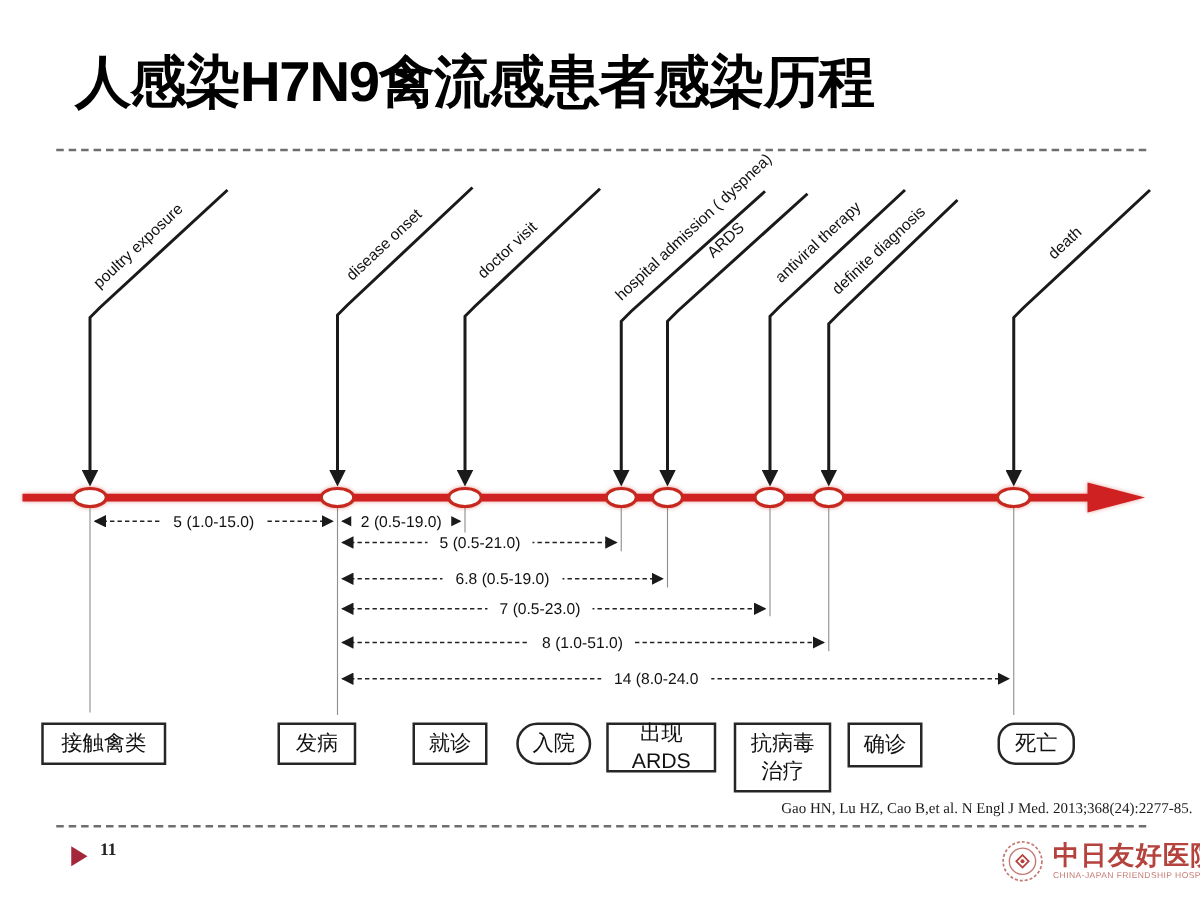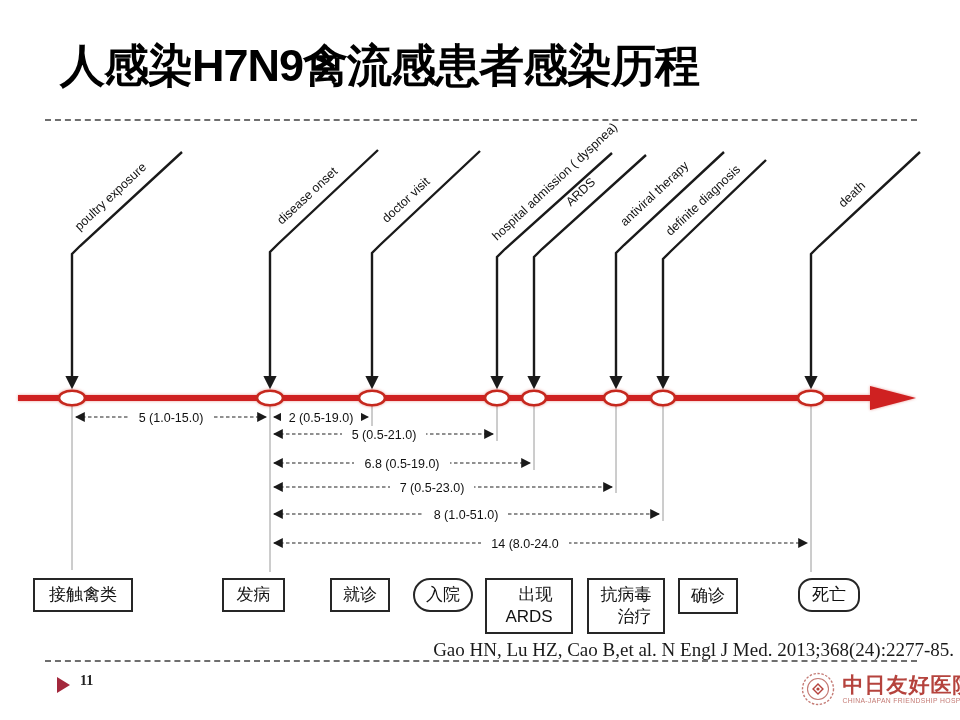--- a/index.html
+++ b/index.html
@@ -12,26 +12,26 @@
   .title{
     position:absolute;left:60px;top:36px;width:860px;
     font-size:45px;font-weight:800;color:#000;letter-spacing:-1px;white-space:nowrap;
   }
   .sep{position:absolute;left:45px;width:872px;border-top:2px dashed #6e6e6e;height:0;}
   .sep-top{top:119px;}
   .sep-bottom{top:660px;}
   .diagram{position:absolute;left:0;top:0;width:960px;height:720px;}
   .ebox{
     position:absolute;box-sizing:border-box;border:2px solid #262626;background:#fff;
-    display:flex;align-items:center;justify-content:center;text-align:right;
+    display:flex;align-items:center;justify-content:center;text-align:center;
     font-size:17px;color:#111;white-space:pre-line;line-height:1.3;
   }
   .citation{
     position:absolute;right:50px;top:639px;font-family:"Liberation Serif","DejaVu Serif",serif;
-    font-size:19px;color:#1a1a1a;
+    font-size:12px;color:#1a1a1a;
   }
   .tri{
     position:absolute;left:57px;top:677px;width:0;height:0;
     border-left:13px solid #a3283c;border-top:8px solid transparent;border-bottom:8px solid transparent;
   }
   .pageno{
     position:absolute;left:80px;top:673px;font-family:"Liberation Serif","DejaVu Serif",serif;
     font-size:14px;font-weight:600;color:#222;
   }
   .logo{position:absolute;right:28px;top:671px;display:flex;align-items:center;gap:6px;}
@@ -142,21 +142,21 @@
         <ellipse cx="811" cy="398" rx="13" ry="7.2"></ellipse>
       </g>
     </g>
   </svg>
 
   <div>
     <div class="ebox" style="left:33px;top:578px;width:100px;height:34px;">接触禽类</div>
     <div class="ebox" style="left:222px;top:578px;width:63px;height:34px;">发病</div>
     <div class="ebox" style="left:330px;top:578px;width:60px;height:34px;">就诊</div>
     <div class="ebox" style="left:413px;top:578px;width:60px;height:34px;border-radius:17px;">入院</div>
-    <div class="ebox" style="left:485px;top:578px;width:88px;height:56px;">出现
+    <div class="ebox" style="left:485px;top:578px;width:88px;height:40px;">出现
 ARDS</div>
     <div class="ebox" style="left:587px;top:578px;width:78px;height:56px;">抗病毒
 治疗</div>
     <div class="ebox" style="left:678px;top:578px;width:60px;height:36px;">确诊</div>
     <div class="ebox" style="left:798px;top:578px;width:62px;height:34px;border-radius:14px;">死亡</div>
   </div>
 
   <div class="citation">Gao HN, Lu HZ, Cao B,et al. N Engl J Med. 2013;368(24):2277-85.</div>
   <div class="sep sep-bottom"></div>
 

